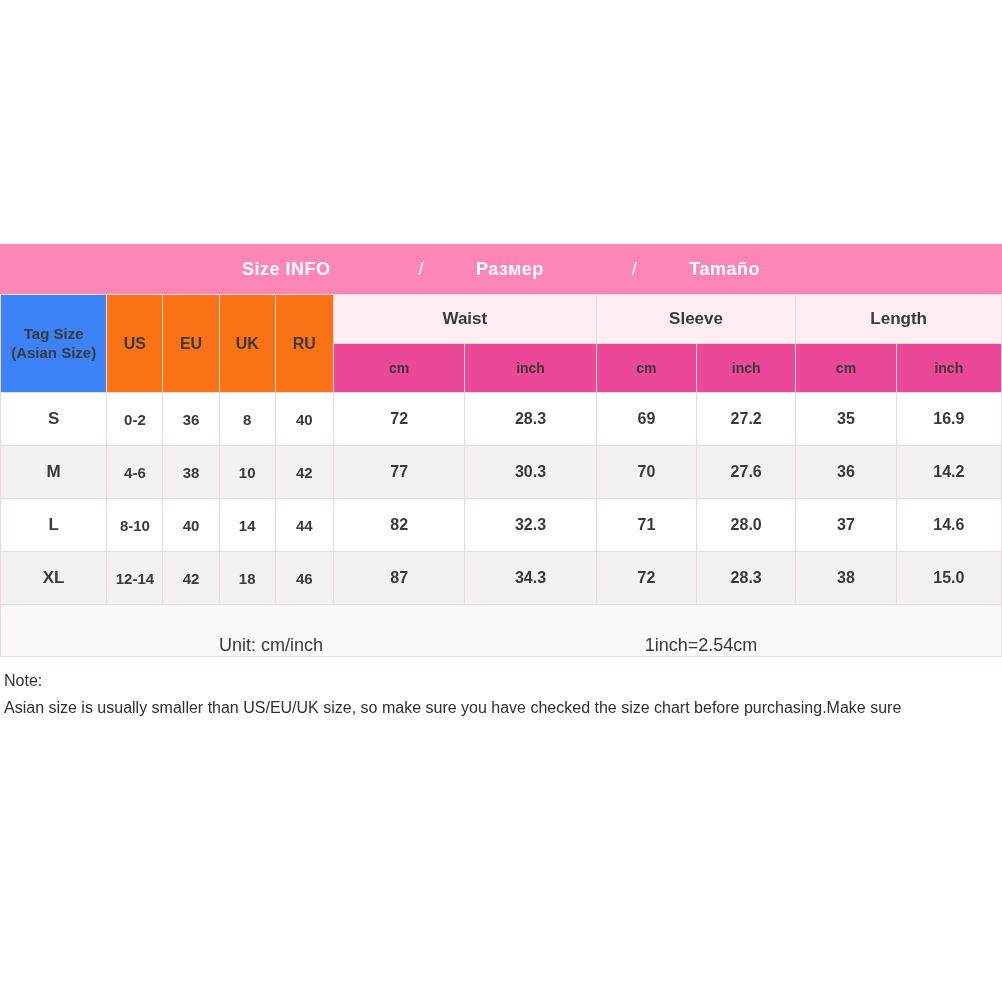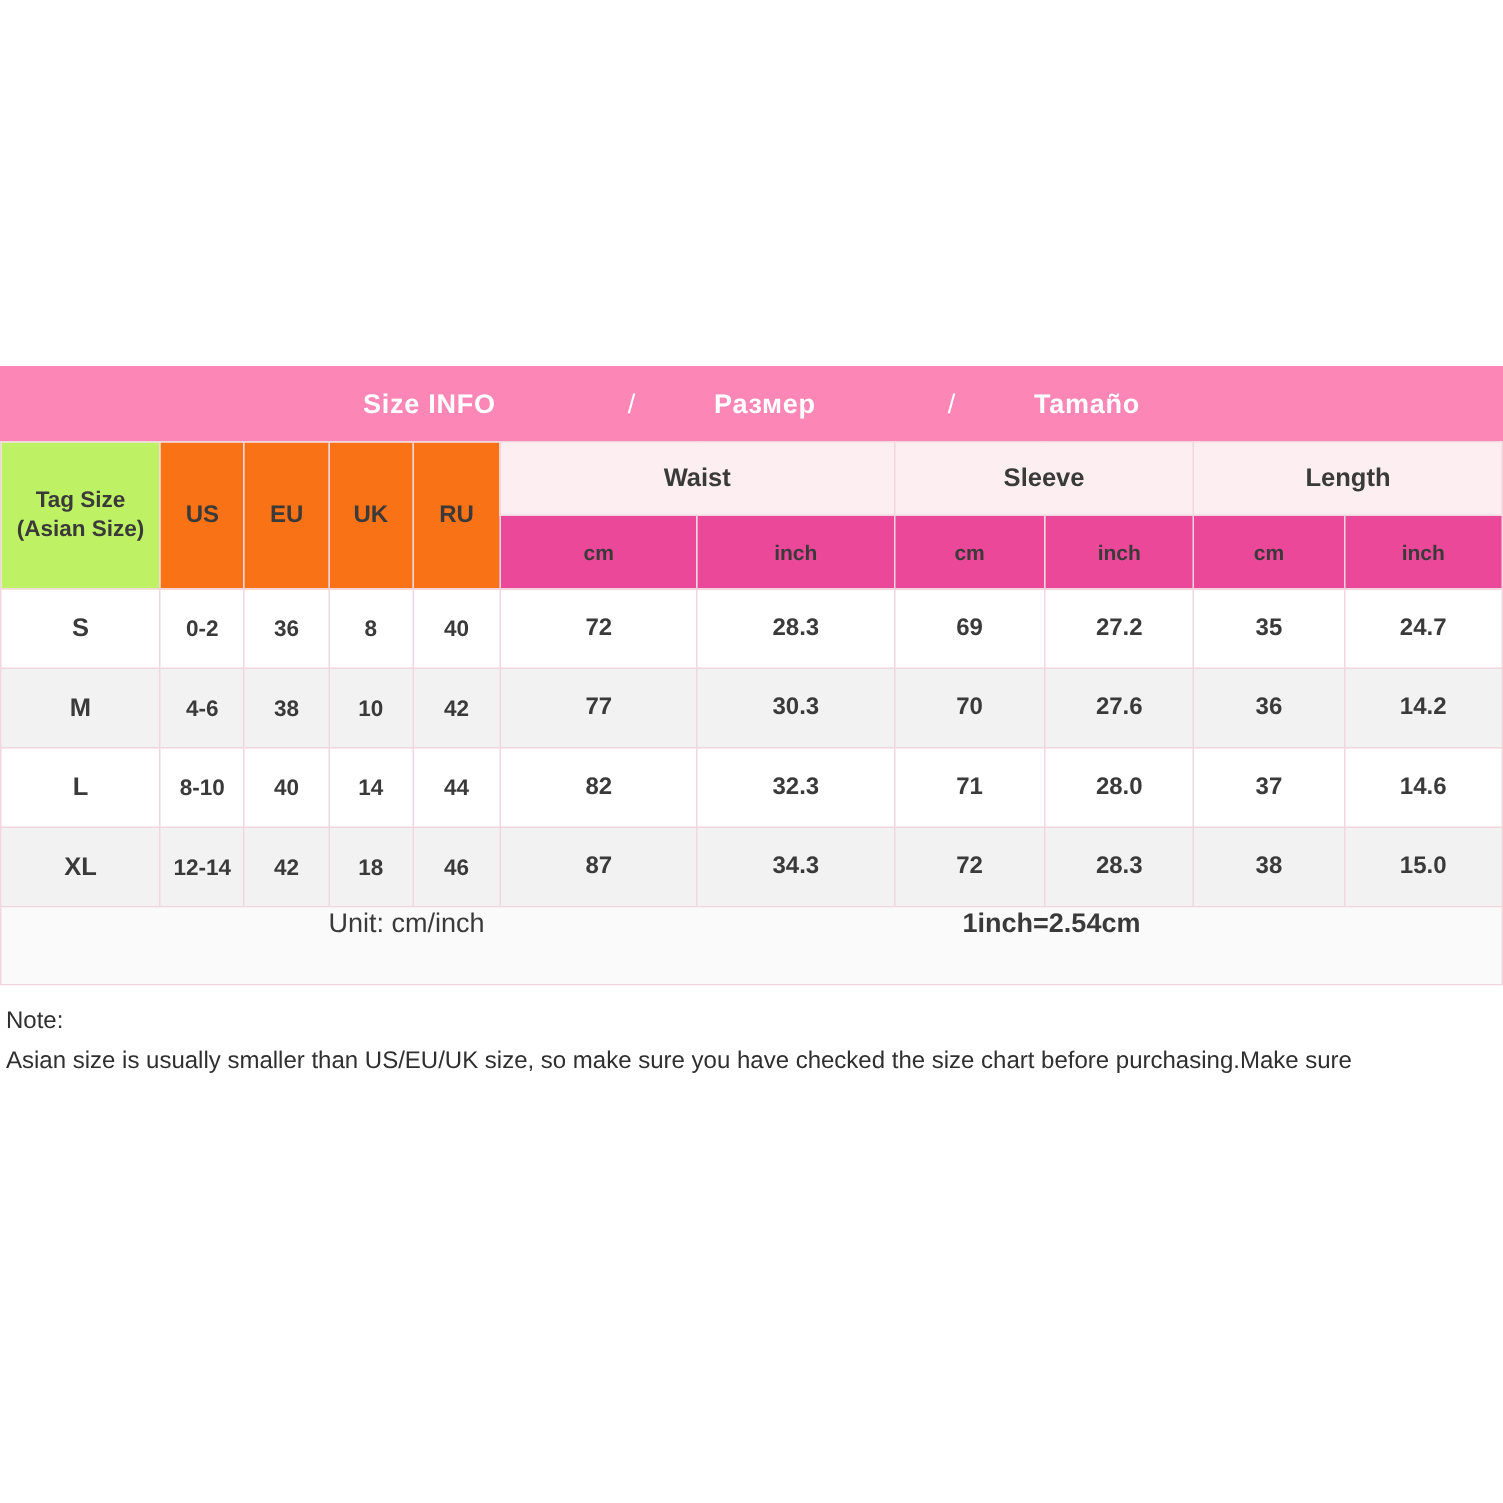--- a/index.html
+++ b/index.html
@@ -62,21 +62,21 @@
     color: #3a3a3a;
     font-size: 16px;
     font-weight: bold;
   }
   thead th {
     background: #f97316;
     height: 46px;
     font-size: 16px;
   }
   thead th.tag-size {
-    background: #bef264;
+    background: #3b82f6;
     font-size: 15px;
     line-height: 1.25;
   }
   thead th.sub {
     background: #ec4899;
     height: 46px;
     font-size: 14px;
     font-weight: bold;
   }
   thead th.group {
@@ -95,42 +95,41 @@
   tbody td.first-col {
     font-size: 17px;
   }
   tbody td.small {
     font-size: 15px;
   }
 
   
   .unit-row {
     display: flex;
-    align-items: flex-start;
+    align-items: flex-end;
     height: 52px;
     background: #fafafa;
     border-left: 1px solid #f2d6dd;
     border-right: 1px solid #f2d6dd;
     border-bottom: 1px solid #f2d6dd;
     box-sizing: border-box;
     font-size: 18px;
     color: #3a3a3a;
   }
   .unit-row .u1 {
     width: 50%;
     text-align: center;
     padding-left: 40px;
     box-sizing: border-box;
   }
   .unit-row .u2 {
     width: 50%;
     text-align: center;
     padding-right: 100px;
     box-sizing: border-box;
-    font-weight: bold;
   }
 
   
   .note-block {
     padding: 12px 4px 10px 4px;
     background: #ffffff;
     font-size: 16px;
     color: #2f2f2f;
     line-height: 1.55;
   }
@@ -201,21 +200,21 @@
           <td class="first-col">S</td>
           <td class="small">0-2</td>
           <td class="small">36</td>
           <td class="small">8</td>
           <td class="small">40</td>
           <td>72</td>
           <td>28.3</td>
           <td>69</td>
           <td>27.2</td>
           <td>35</td>
-          <td>24.7</td>
+          <td>16.9</td>
         </tr>
         <tr class="alt">
           <td class="first-col">M</td>
           <td class="small">4-6</td>
           <td class="small">38</td>
           <td class="small">10</td>
           <td class="small">42</td>
           <td>77</td>
           <td>30.3</td>
           <td>70</td>

